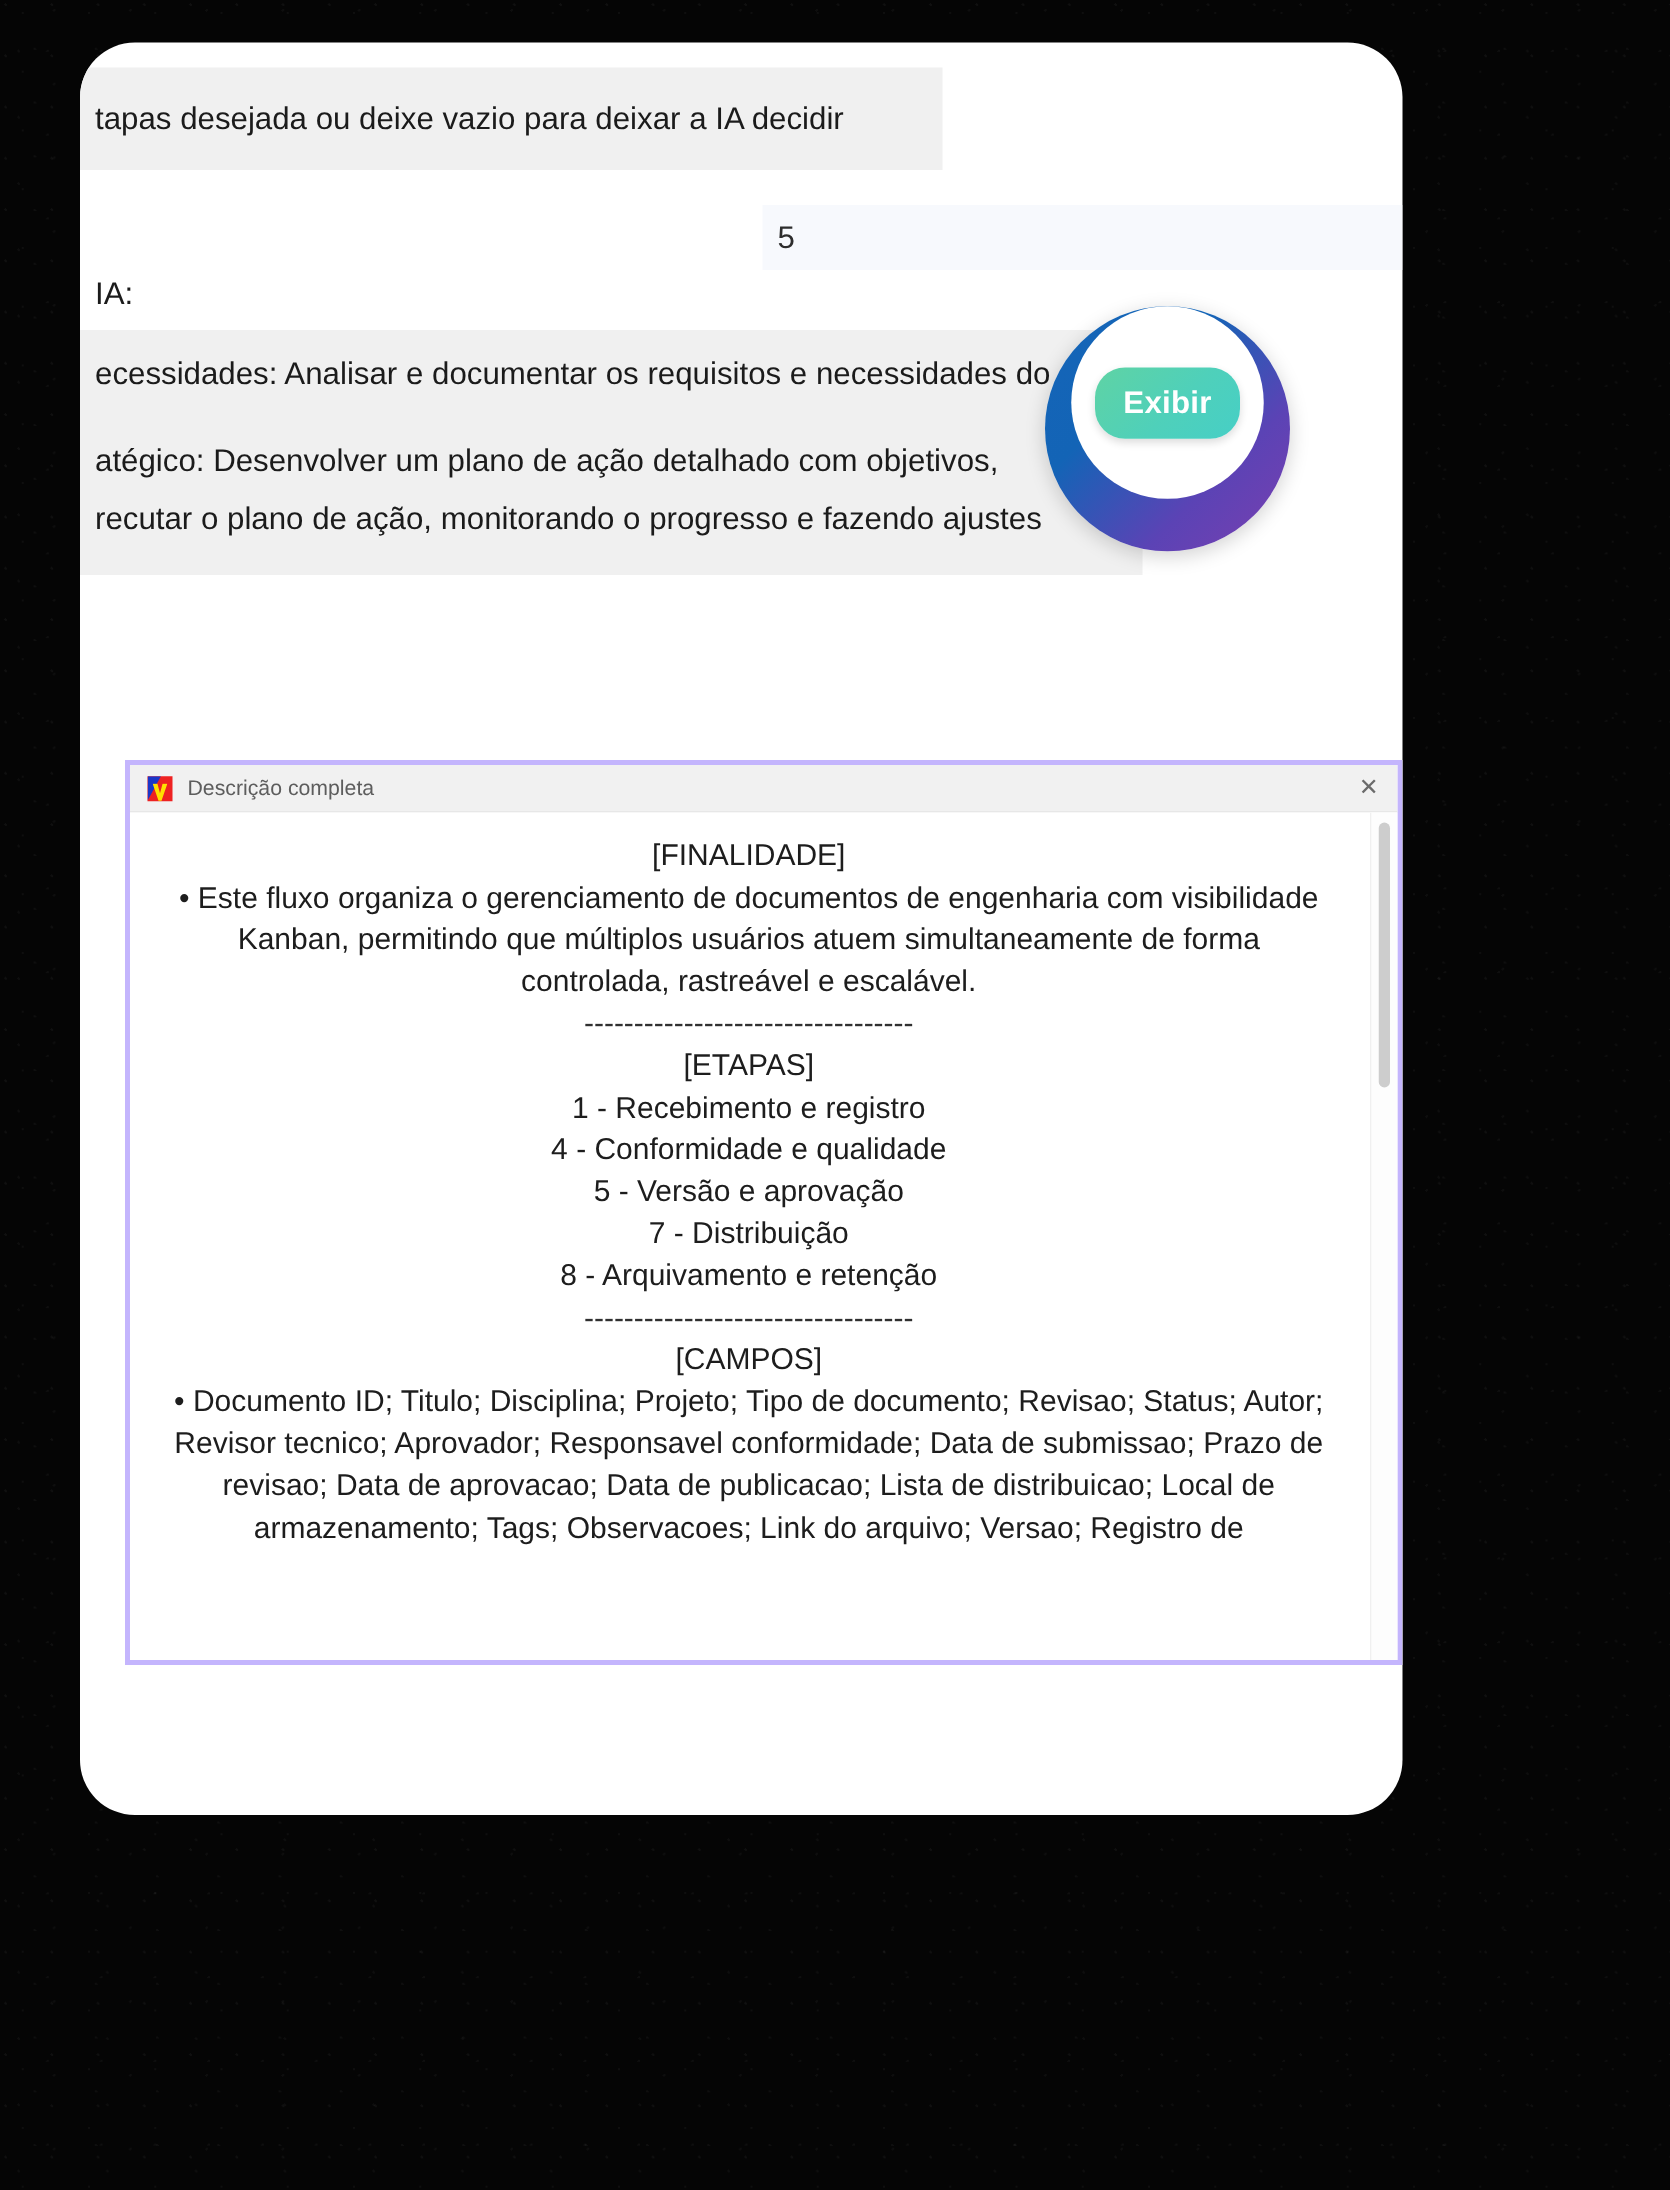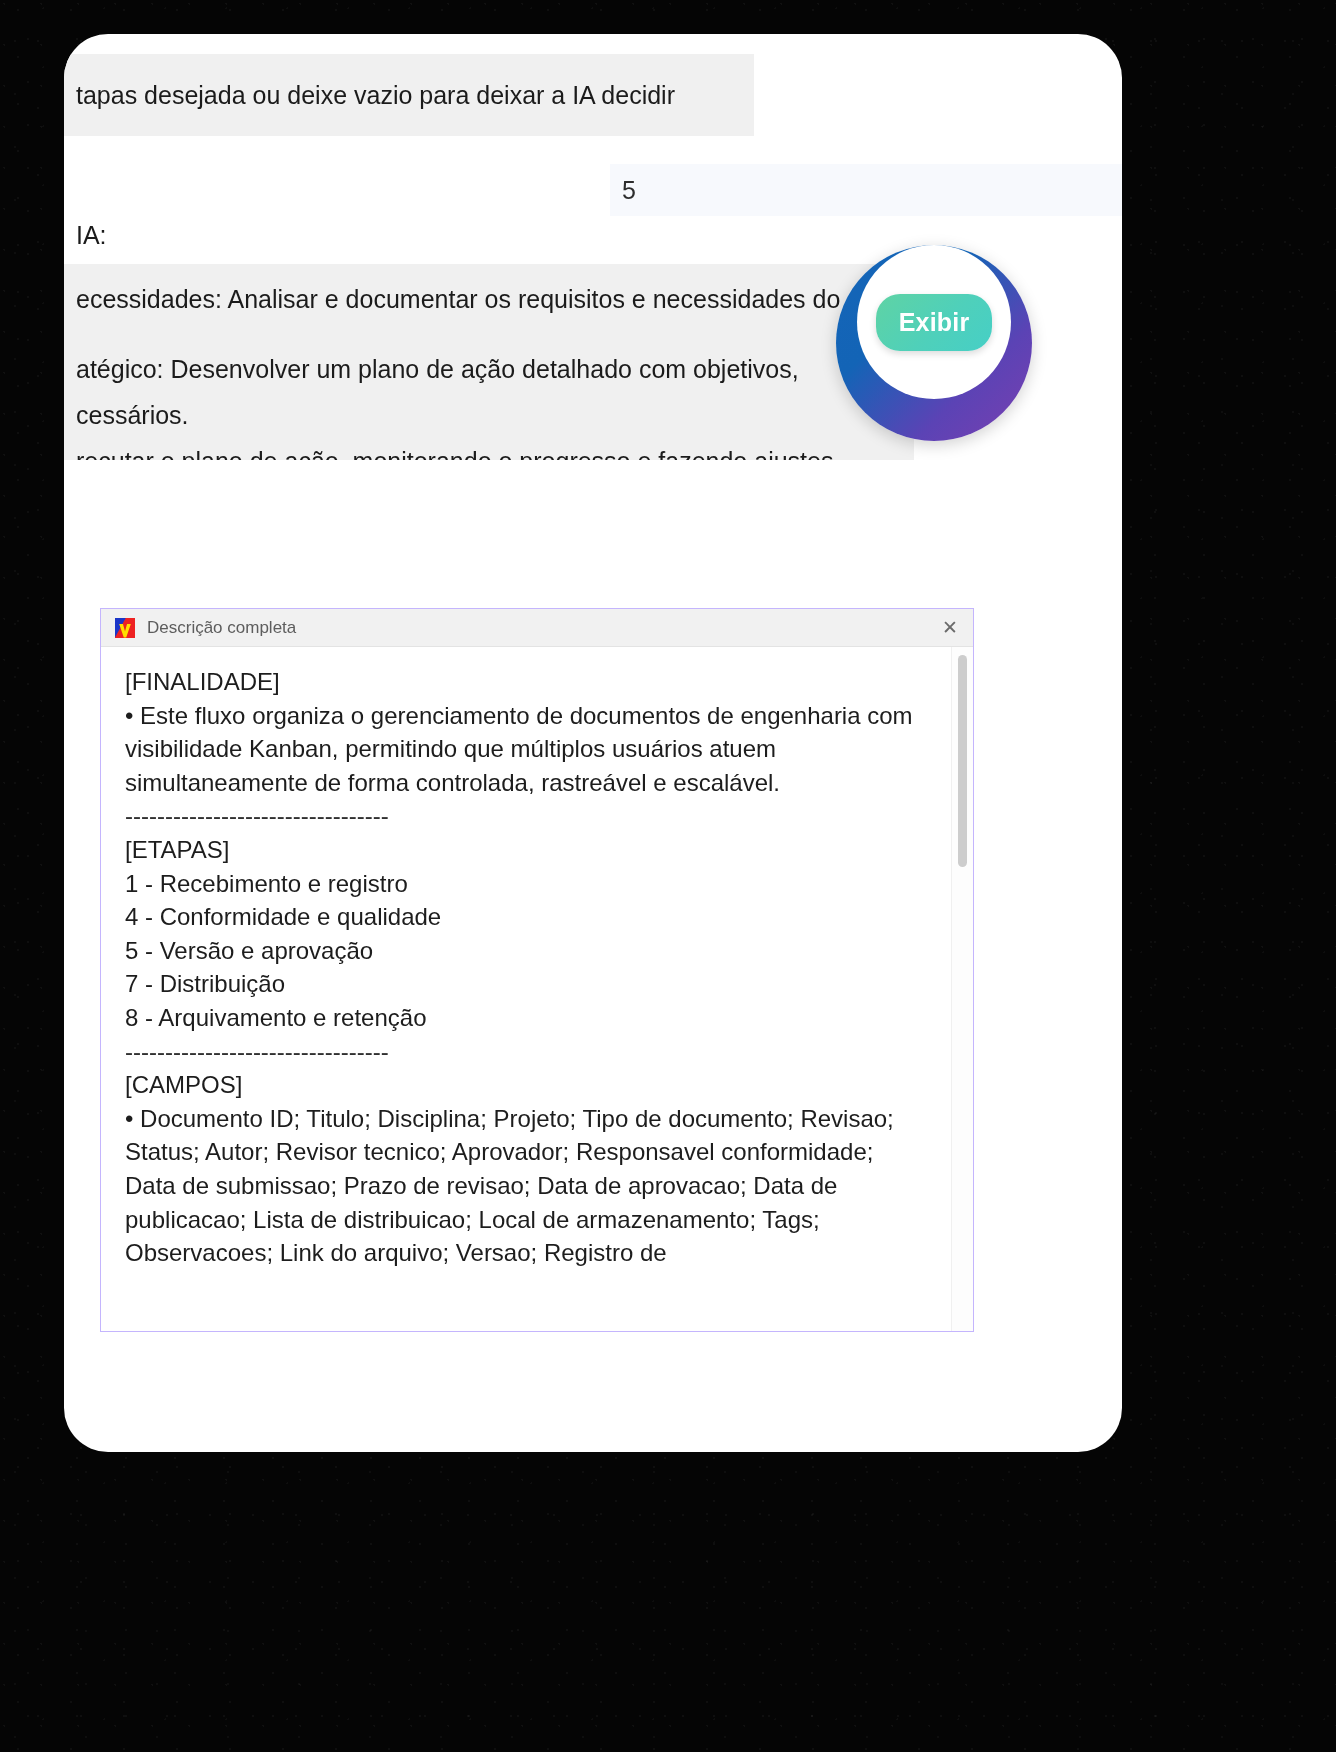--- a/index.html
+++ b/index.html
@@ -128,23 +128,23 @@
     border: none;
     box-shadow: 0 3px 7px rgba(0,0,0,0.14);
     cursor: pointer;
     font-family: "Liberation Sans", sans-serif;
   }
 
   
   #dialog {
     position: absolute;
     left: 36px; top: 574px;
-    width: 874px; height: 724px;
-    background: #ffffff;
-    border: 1px solid #c4b5fd;
+    width: 1022px; height: 724px;
+    background: #ffffff;
+    border: 4px solid #c4b5fd;
     display: flex; flex-direction: column;
     overflow: hidden;
   }
   #dlg-title-bar {
     height: 38px;
     background: #f1f1f1;
     border-bottom: 1px solid #e3e3e3;
     display: flex; align-items: center;
     padding: 0 10px 0 14px;
     flex: 0 0 auto;
@@ -183,20 +183,21 @@
     text-align: center;
     cursor: pointer;
     user-select: none;
   }
   #dlg-body-wrap {
     flex: 1 1 auto;
     position: relative;
     display: flex;
     background: #ffffff;
     overflow: hidden;
+    text-align: center;
   }
   #dlg-body {
     flex: 1 1 auto;
     padding: 18px 26px 0 24px;
     font-size: 24px;
     line-height: 1.40;
     color: #1d1d1d;
     overflow: hidden;
     font-family: "Liberation Sans", sans-serif;
   }
@@ -231,21 +232,20 @@
     <div class="field-band" id="hint-etapas">tapas desejada ou deixe vazio para deixar a IA decidir</div>
 
     <div id="num-field">5</div>
 
     <div id="label-ia">IA:</div>
 
     <div class="field-band" id="steps-band">
       <span class="ln">ecessidades: Analisar e documentar os requisitos e necessidades do</span>
       <span class="ln tiny"></span>
       <span class="ln">atégico: Desenvolver um plano de ação detalhado com objetivos,</span>
-      <span class="ln">cessários.</span>
       <span class="ln">recutar o plano de ação, monitorando o progresso e fazendo ajustes</span>
     </div>
 
 
     <div id="dialog">
 
       <div id="dlg-title-bar">
         <span id="dlg-icon">
           <span class="blue"></span>
           <span class="yellow"></span>

